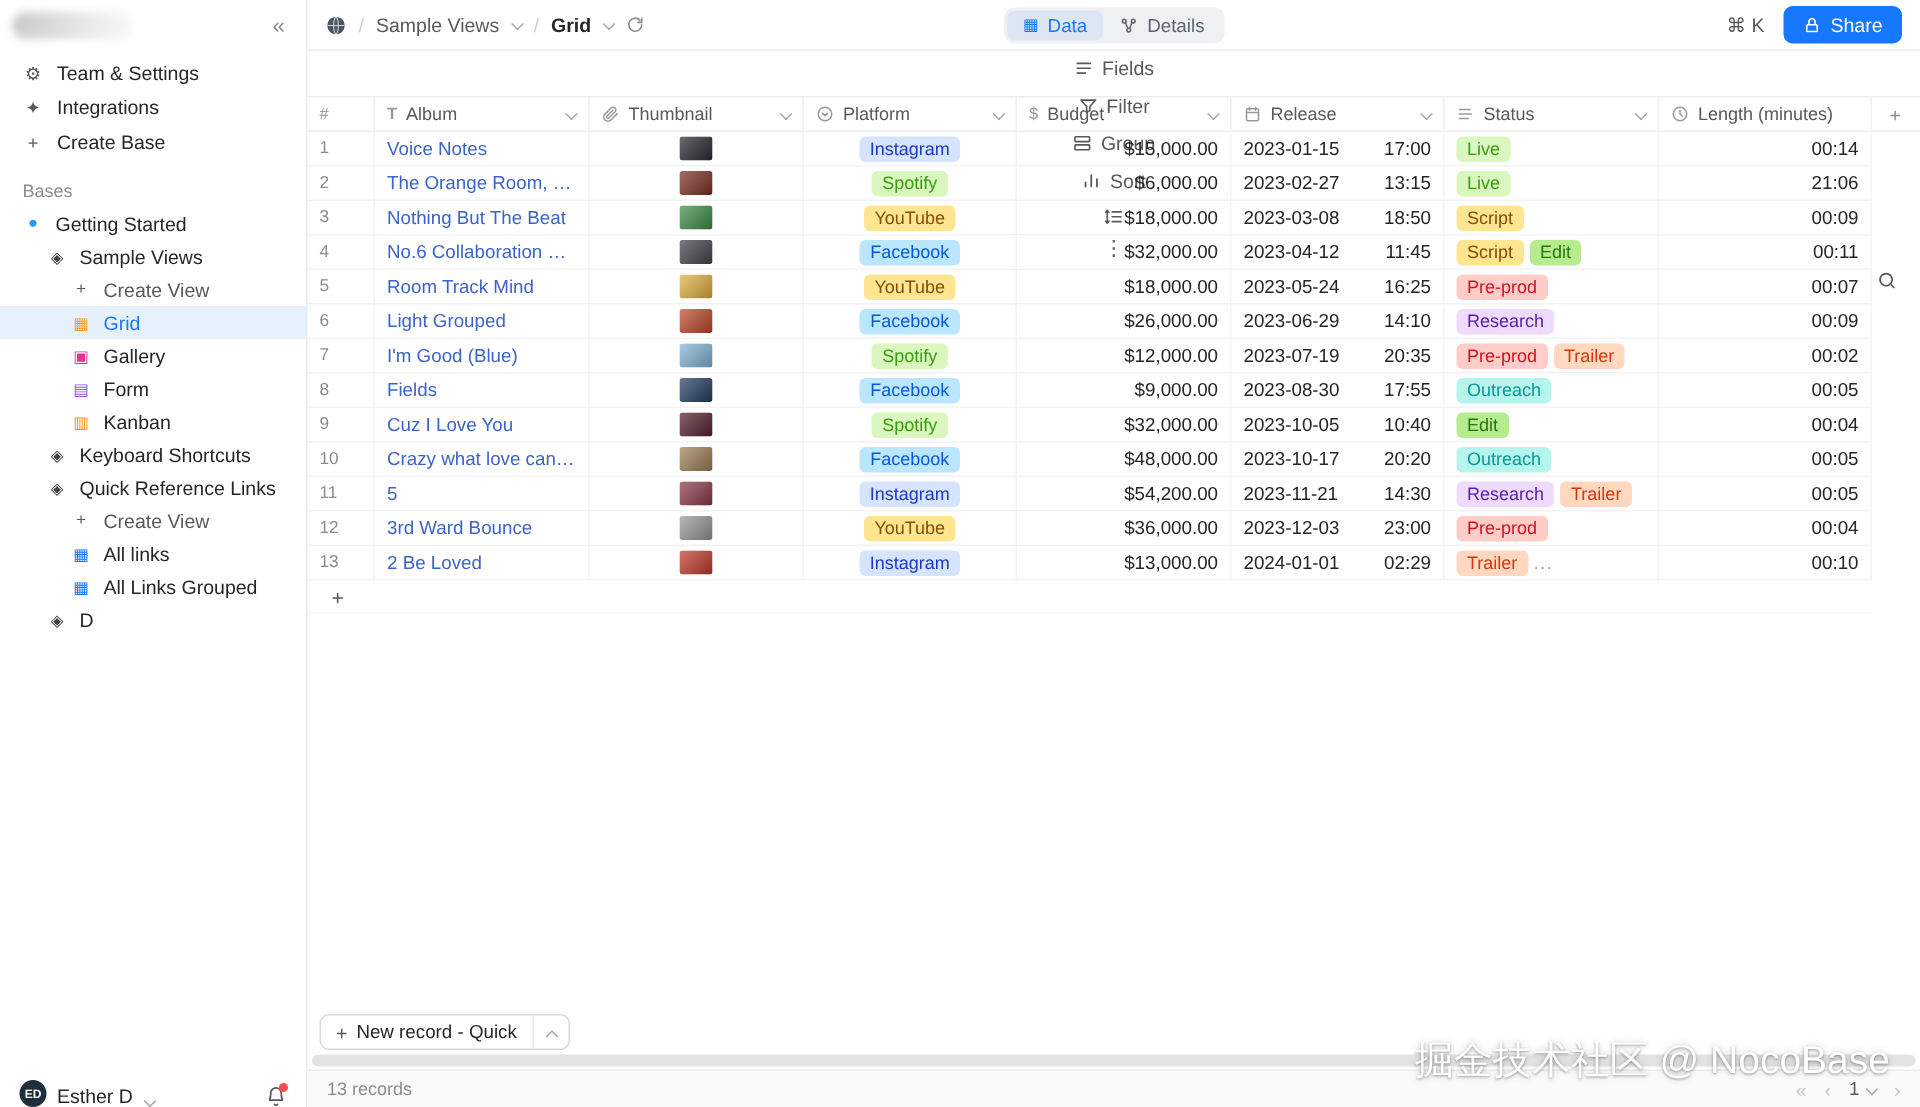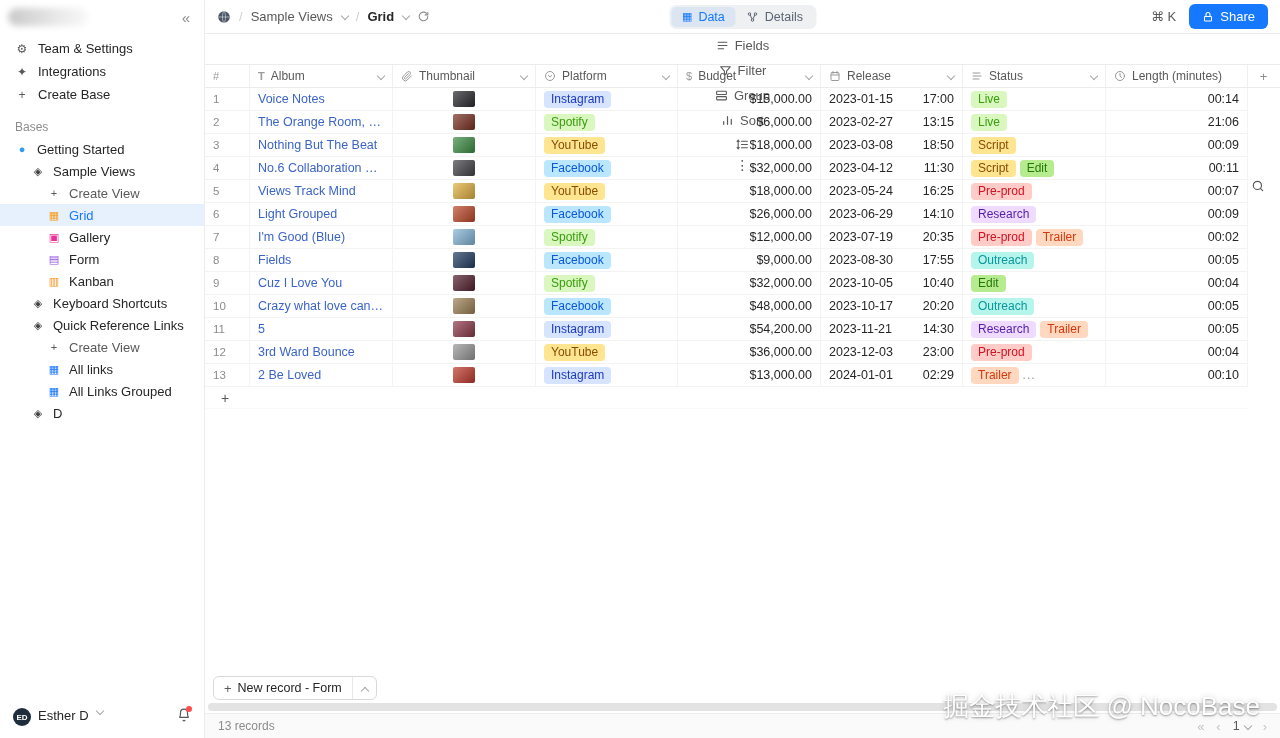--- a/index.html
+++ b/index.html
@@ -16,21 +16,21 @@
   .sb-nav{ padding-top:3px; }
   .nav-item{ height:23px; display:flex; align-items:center; gap:9px; padding-left:15px; font-size:13px; color:#262626; cursor:pointer; }
   .nav-icon{ width:14px; display:inline-flex; justify-content:center; color:#595959; font-size:12px; }
   .section-label{ margin-top:14px; margin-bottom:4px; padding-left:15px; font-size:12px; color:#8c8c8c; }
   .tree-item{ height:22px; display:flex; align-items:center; gap:8px; font-size:13px; color:#262626; cursor:pointer; white-space:nowrap; }
   .lvl0{ padding-left:15px; } .lvl1{ padding-left:31px; } .lvl2{ padding-left:47px; }
   .tree-item.selected{ background:var(--sel-bg); color:var(--accent); }
   .tree-icon{ width:14px; display:inline-flex; justify-content:center; font-size:11px; }
   .muted{ color:#595959; }
   .sb-spacer{ flex:1; }
-  .user-row{ height:30px; display:flex; align-items:flex-start; gap:7px; padding:0 13px; }
+  .user-row{ height:30px; display:flex; align-items:flex-end; gap:7px; padding:0 13px; }
   .avatar{ width:18px; height:18px; border-radius:50%; background:#1f2d3d; color:#fff; font-size:8px; font-weight:bold; display:flex; align-items:center; justify-content:center; }
   .user-name{ font-size:13px; }
   .bell-wrap{ margin-left:auto; position:relative; display:flex; cursor:pointer; }
   .bell-dot{ position:absolute; top:-2px; right:-1px; width:6px; height:6px; border-radius:50%; background:#ff4d4f; }
 
   
   .hchev{ display:inline-block; width:7px; height:7px; position:relative; }
   .hchev::before{ content:""; position:absolute; left:1px; top:0; width:5px; height:5px; border-right:1.3px solid #a6a6a6; border-bottom:1.3px solid #a6a6a6; transform:rotate(45deg); }
   .hchev.up::before{ transform:rotate(225deg); top:3px; }
 
@@ -64,21 +64,21 @@
   .w-num{width:45px;} .w-album{width:143px;} .w-thumb{width:143px;} .w-platform{width:142px;}
   .w-budget{width:143px;} .w-release{width:142px;} .w-status{width:143px;} .w-length{width:142px;}
   .th-add{ width:31px; justify-content:center; border-right:none; color:#8c8c8c; font-size:13px; }
   .trow{ display:flex; height:23px; border-bottom:1px solid #f3f3f3; width:1043px; }
   .cell{ display:flex; align-items:center; padding:0 8px; border-right:1px solid #f3f3f3; font-size:12.5px; overflow:hidden; white-space:nowrap; }
   .c-num{ width:45px; color:#8c8c8c; font-size:11.5px; }
   .c-album{ width:143px; }
   .c-album .link{ color:var(--link); cursor:pointer; overflow:hidden; text-overflow:ellipsis; }
   .c-thumb{ width:143px; justify-content:center; }
   .thumb{ width:22px; height:16px; border-radius:2px; background-image:linear-gradient(135deg,rgba(255,255,255,.3),rgba(0,0,0,.28)); }
-  .c-platform{ width:142px; }
+  .c-platform{ width:142px;justify-content:center; }
   .c-budget{ width:143px; justify-content:flex-end; }
   .c-release{ width:142px; justify-content:space-between; }
   .c-status{ width:143px; gap:4px; }
   .c-length{ width:142px; justify-content:flex-end; }
   .badge{ padding:0 7px; height:17px; line-height:17px; border-radius:4px; font-size:12px; white-space:nowrap; }
   .more-dots{ color:#9a9a9a; font-size:12px; letter-spacing:1px; }
   .add-row{ height:22px; display:flex; align-items:center; padding-left:16px; color:#595959; font-size:14px; width:1043px; border-bottom:1px solid #f8f8f8; cursor:pointer; }
 
   
   .bottom-actions{ height:30px; display:flex; align-items:center; padding:0 8px; }
@@ -414,32 +414,32 @@
     </div>
     <div class="cell c-thumb">
       <span class="thumb" style="background-color: rgb(68, 68, 74);"></span>
     </div>
     <div class="cell c-platform">
       <span class="badge" style="background: rgb(186, 231, 255); color: rgb(9, 88, 217);">Facebook</span>
     </div>
     <div class="cell c-budget">$32,000.00</div>
     <div class="cell c-release">
       <span>2023-04-12</span>
-      <span>11:30</span>
+      <span>11:45</span>
     </div>
     <div class="cell c-status">
               <span class="badge" style="background: rgb(255, 229, 143); color: rgb(135, 77, 0);">Script</span>
               <span class="badge" style="background: rgb(183, 235, 143); color: rgb(35, 120, 4);">Edit</span>
             </div>
     <div class="cell c-length">00:11</div>
   </div>
           <div class="trow">
     <div class="cell c-num">5</div>
     <div class="cell c-album">
-      <span class="link">Views Track Mind</span>
+      <span class="link">Room Track Mind</span>
     </div>
     <div class="cell c-thumb">
       <span class="thumb" style="background-color: rgb(227, 179, 65);"></span>
     </div>
     <div class="cell c-platform">
       <span class="badge" style="background: rgb(255, 229, 143); color: rgb(135, 77, 0);">YouTube</span>
     </div>
     <div class="cell c-budget">$18,000.00</div>
     <div class="cell c-release">
       <span>2023-05-24</span>
@@ -625,21 +625,21 @@
 
       <div class="add-row">
         <span>+</span>
       </div>
     </div>
 
     <div class="bottom-actions">
       <span class="new-rec">
         <span class="nr-main">
           <span class="nr-plus">+</span>
-          <span>New record - Form</span>
+          <span>New record - Quick</span>
         </span>
         <span class="nr-split">
           <span class="hchev up"></span>
         </span>
       </span>
     </div>
 
     <div class="hscroll"></div>
 
     <div class="statusbar">

